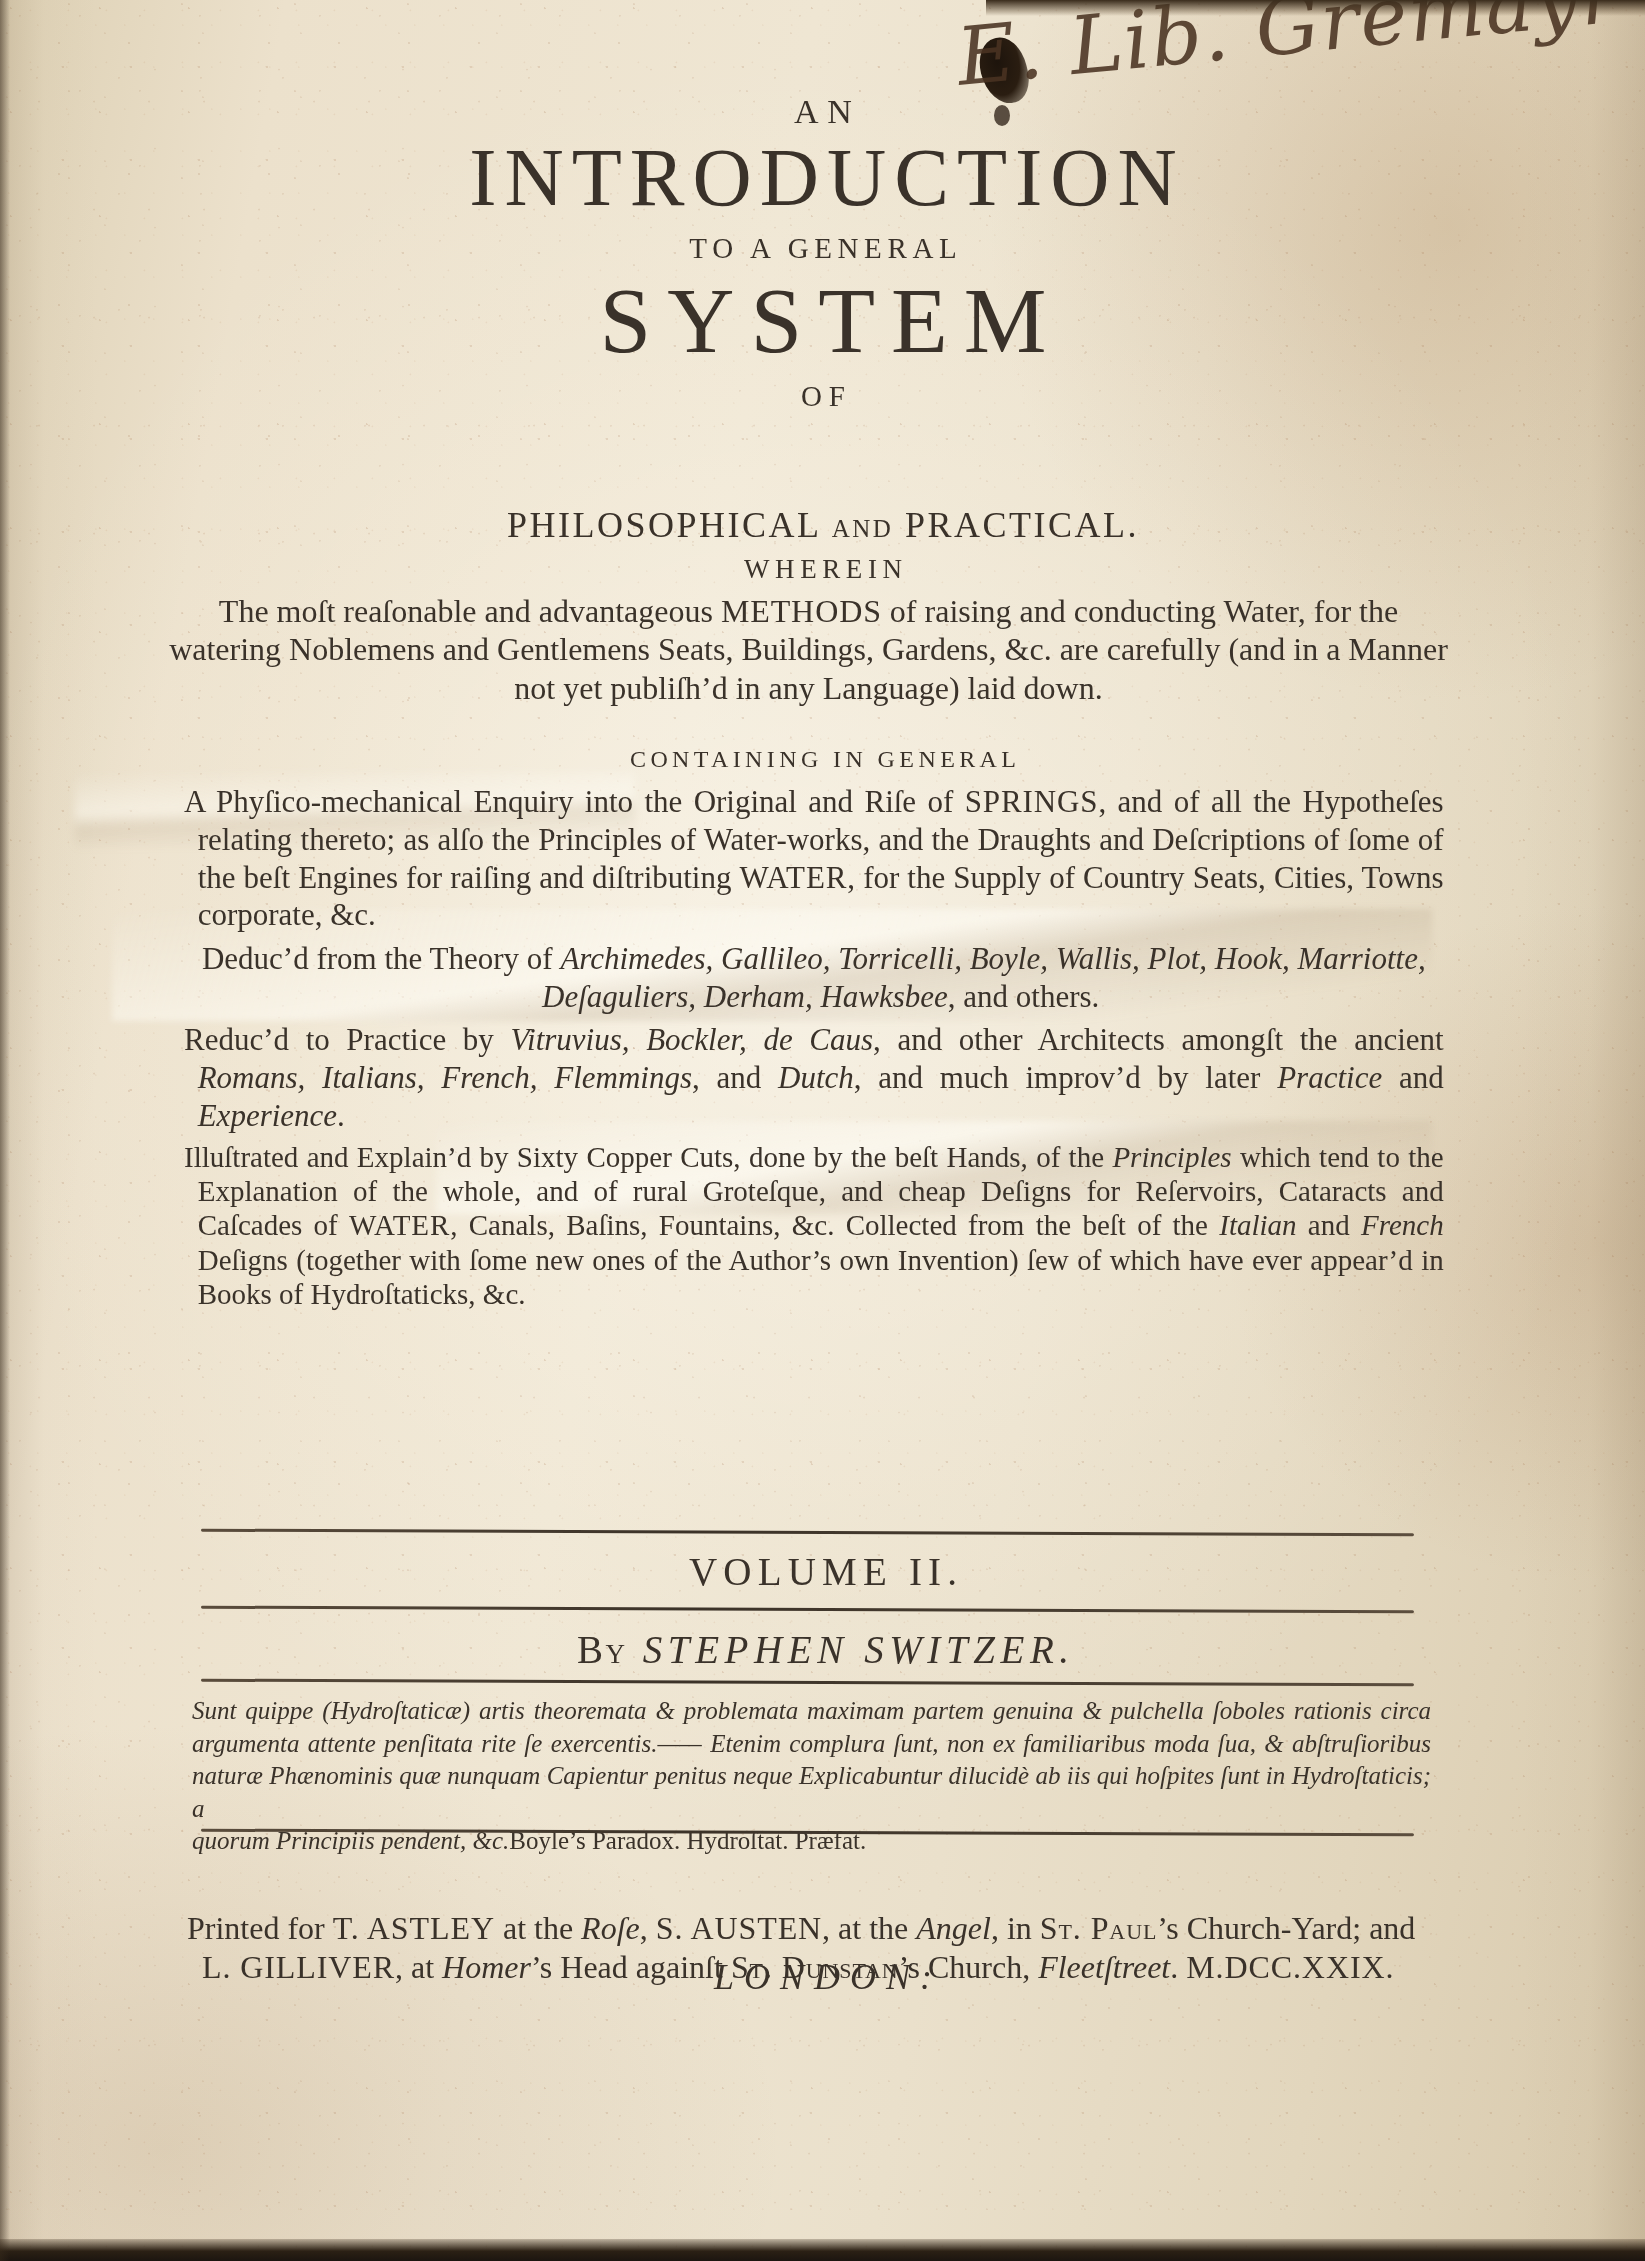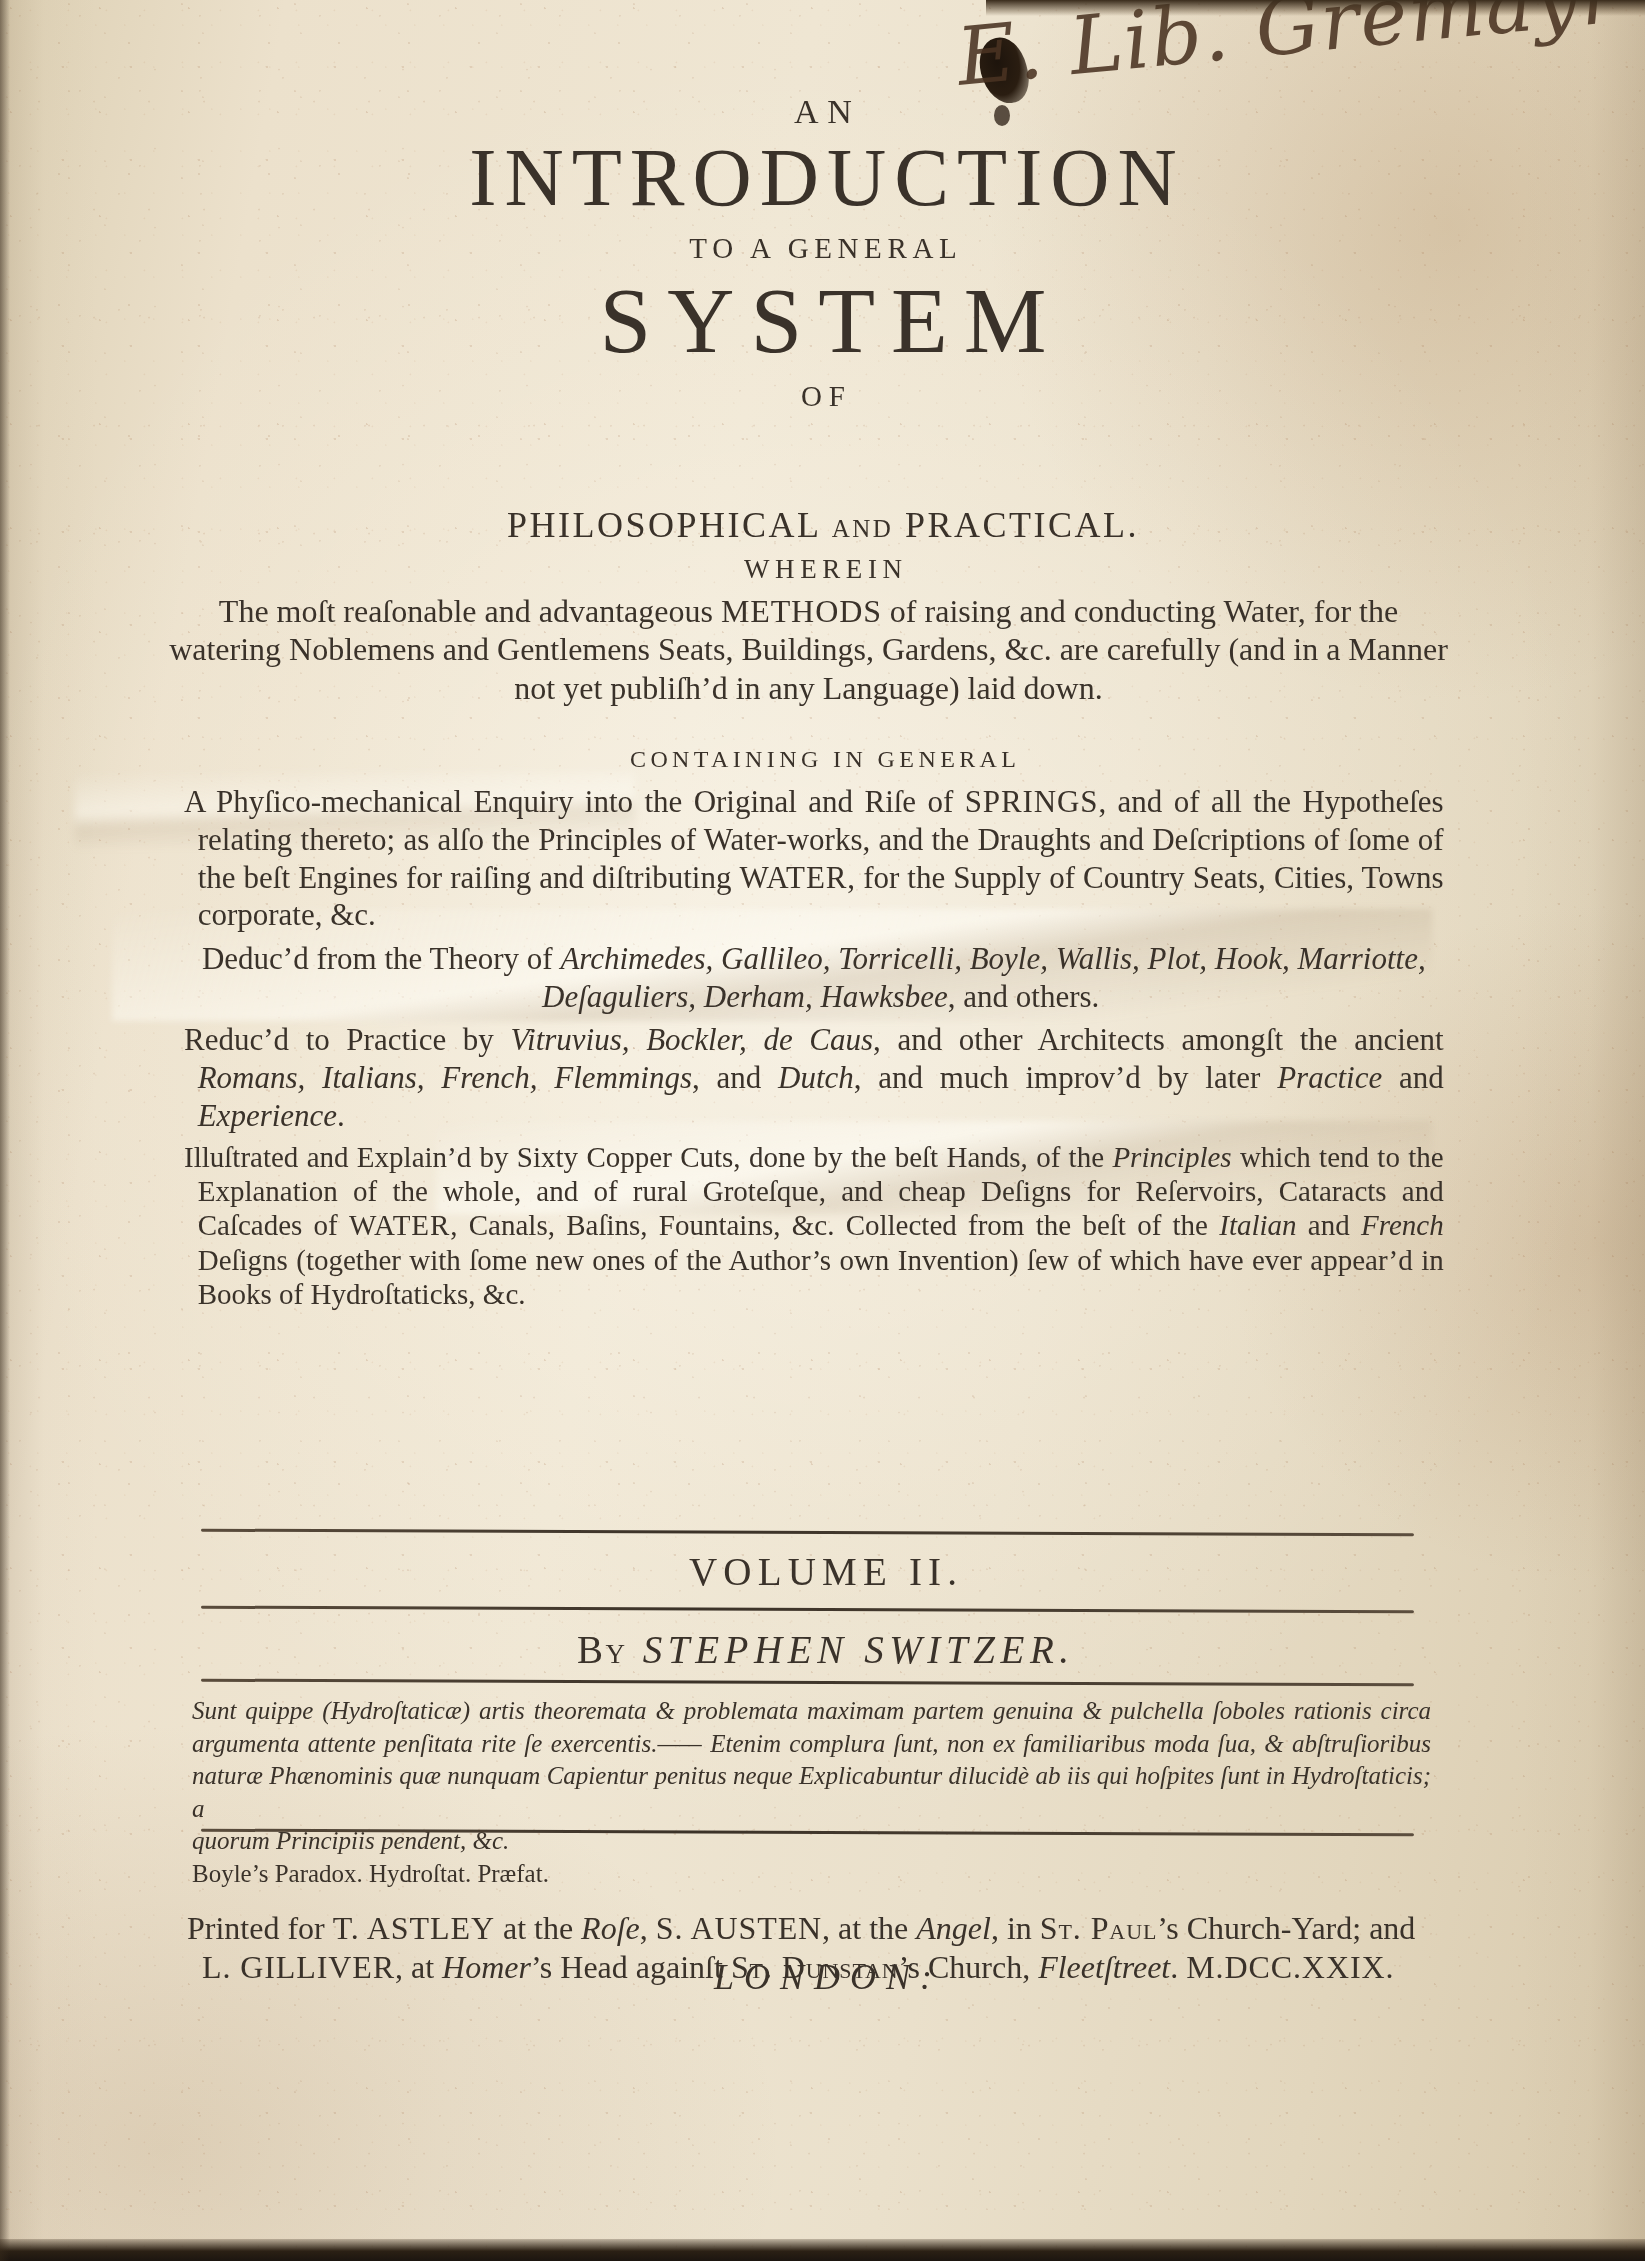--- a/index.html
+++ b/index.html
@@ -154,21 +154,21 @@
   .hdr-para {
     position: absolute; left: 167px; width: 1283px;
     text-align: center; font-size: 32px; line-height: 1.20;
   }
 
   .latin {
     position: absolute; left: 192px; width: 1239px;
     font-style: italic; font-size: 25px; line-height: 1.30;
     text-align: justify;
   }
-  .latin-row { display: flex; justify-content: space-between; align-items: baseline; flex-direction: column; }
+  .latin-row { display: flex; align-items: baseline; }
   .latin-row span:last-child { font-style: normal; }
 
   .imprint {
     position: absolute; left: 187px; width: 1246px;
     font-size: 32px; line-height: 1.22;
     text-align: left;
     text-indent: -15px; padding-left: 15px;
   }
   .imprint i { font-style: italic; }
 

